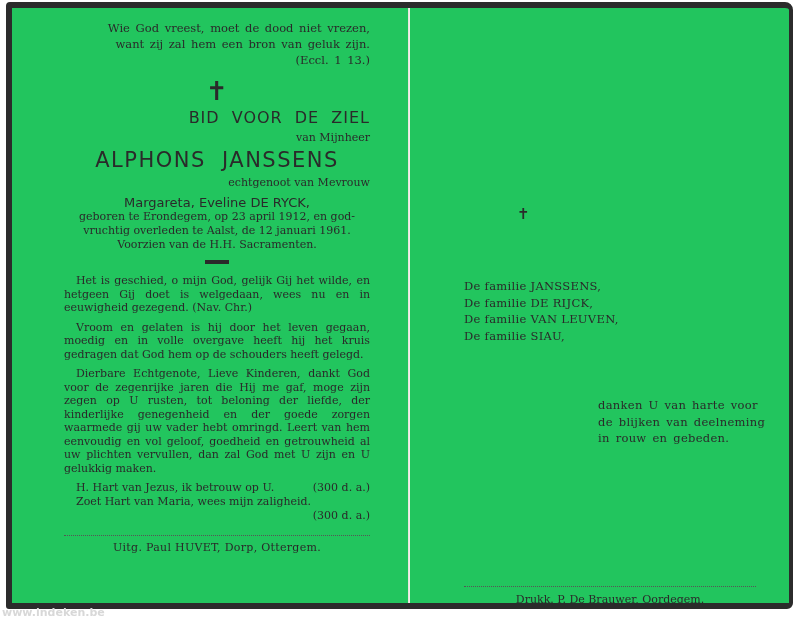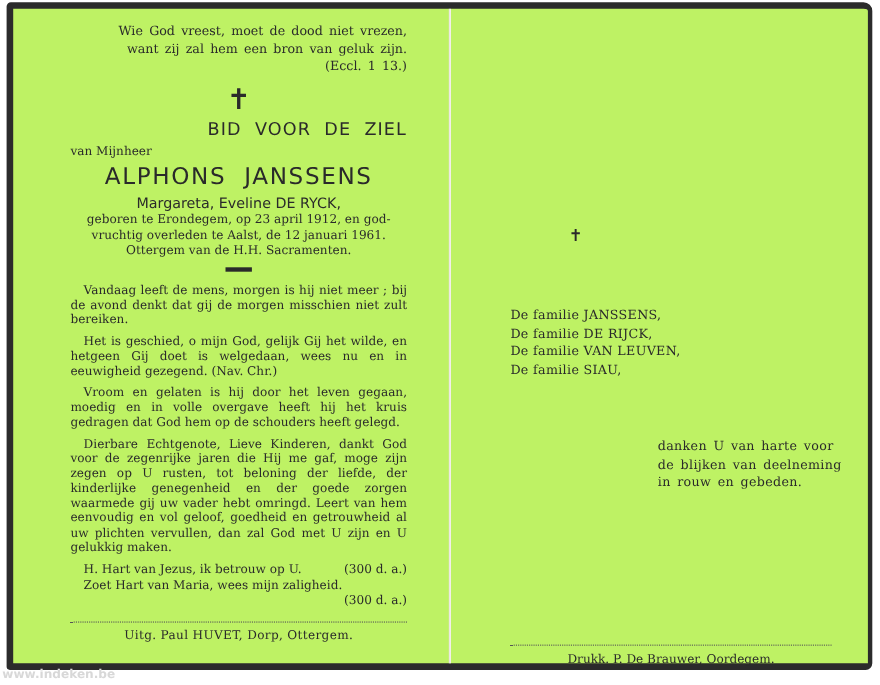--- a/index.html
+++ b/index.html
@@ -4,37 +4,37 @@
   <style>
     html, body { margin: 0; padding: 0; }
     body {
       width: 800px; height: 623px; overflow: hidden;
       background: #ffffff;
       font-family: "DejaVu Serif", serif;
       position: relative;
     }
     .card {
       position: absolute; left: 6px; top: 2px; width: 787px; height: 607px;
-      background: #bef264;
+      background: #22c55e;
       border: 6px solid #2b2b2b;
       border-right-width: 4px;
       border-radius: 4px 8px 6px 3px;
       box-sizing: border-box;
     }
     .fold {
       position: absolute; left: 396px; top: 0; width: 2px; height: 100%;
       background: linear-gradient(to right, #e6e1d9, #f6f3ee);
     }
     .page-left { position: absolute; left: 52px; top: 12px; width: 306px; color: #2a2a2a; }
     .page-right { position: absolute; left: 440px; top: 0; width: 320px; height: 100%; color: #2a2a2a; }
     .quote { font-size: 11.5px; line-height: 16px; text-align: right; word-spacing: 2px; }
     .quote .ref { display: block; }
     .cross { text-align: center; font-size: 26px; line-height: 26px; margin-top: 10px; font-family: "DejaVu Sans", sans-serif; }
     .title { text-align: right; font-family: "DejaVu Sans", sans-serif; font-size: 16px; letter-spacing: 1px; word-spacing: 6px; margin-top: 4px; }
-    .small-center { text-align: left; font-size: 11px; margin-top: 4px; }
+    .small-center { text-align: right; font-size: 11px; margin-top: 4px; }
     .name { text-align: center; font-family: "DejaVu Sans", sans-serif; font-size: 21px; letter-spacing: 1.5px; word-spacing: 8px; margin-top: 4px; }
     .spouse { text-align: center; font-family: "DejaVu Sans", sans-serif; font-size: 13px; margin-top: 6px; }
     .dates { font-size: 11px; line-height: 14px; text-align: justify; margin-top: 0; }
     .dates .c { text-align: center; display: block; }
     .rule { width: 24px; height: 4px; background: #2a2a2a; margin: 8px auto 10px auto; }
     .para { font-size: 11px; line-height: 13.5px; text-align: justify; text-indent: 12px; margin: 0 0 6px 0; }
     .prayer { font-size: 11px; line-height: 14px; padding-left: 12px; display: flex; justify-content: space-between; }
     .prayer-ref-right { font-size: 11px; text-align: right; line-height: 14px; }
     .dotted { border-top: 1px dotted #555; margin-top: 12px; }
     .footer { text-align: center; font-size: 11px; margin-top: 5px; letter-spacing: 0.3px; }
@@ -54,28 +54,28 @@
   <div class="page-left">
     <div class="quote">
       <span class="ref">Wie God vreest, moet de dood niet vrezen,</span>
       <span class="ref">want zij zal hem een bron van geluk zijn.</span>
       <span class="ref">(Eccl. 1 13.)</span>
     </div>
     <div class="cross">✝</div>
     <div class="title">BID VOOR DE ZIEL</div>
     <div class="small-center">van Mijnheer</div>
     <div class="name">ALPHONS JANSSENS</div>
+    <div class="small-center">echtgenoot van Mevrouw</div>
     <div class="spouse">Margareta, Eveline DE RYCK,</div>
     <div class="dates">
       <span class="c">geboren te Erondegem, op 23 april 1912, en god-</span>
       <span class="c">vruchtig overleden te Aalst, de 12 januari 1961.</span>
-      <span class="c">Ottergem van de H.H. Sacramenten.</span>
+      <span class="c">Voorzien van de H.H. Sacramenten.</span>
     </div>
     <div class="rule"></div>
-    <p class="para">Vandaag leeft de mens, morgen is hij niet meer ; bij de avond denkt dat gij de morgen misschien niet zult bereiken.</p>
     <p class="para">Het is geschied, o mijn God, gelijk Gij het wilde, en hetgeen Gij doet is welgedaan, wees nu en in eeuwigheid gezegend. (Nav. Chr.)</p>
     <p class="para">Vroom en gelaten is hij door het leven gegaan, moedig en in volle overgave heeft hij het kruis gedragen dat God hem op de schouders heeft gelegd.</p>
     <p class="para">Dierbare Echtgenote, Lieve Kinderen, dankt God voor de zegenrijke jaren die Hij me gaf, moge zijn zegen op U rusten, tot beloning der liefde, der kinderlijke genegenheid en der goede zorgen waarmede gij uw vader hebt omringd. Leert van hem eenvoudig en vol geloof, goedheid en getrouwheid al uw plichten vervullen, dan zal God met U zijn en U gelukkig maken.</p>
     <div class="prayer">
       <span>H. Hart van Jezus, ik betrouw op U.</span>
       <span>(300 d. a.)</span>
     </div>
     <div class="prayer">
       <span>Zoet Hart van Maria, wees mijn zaligheid.</span>
     </div>

